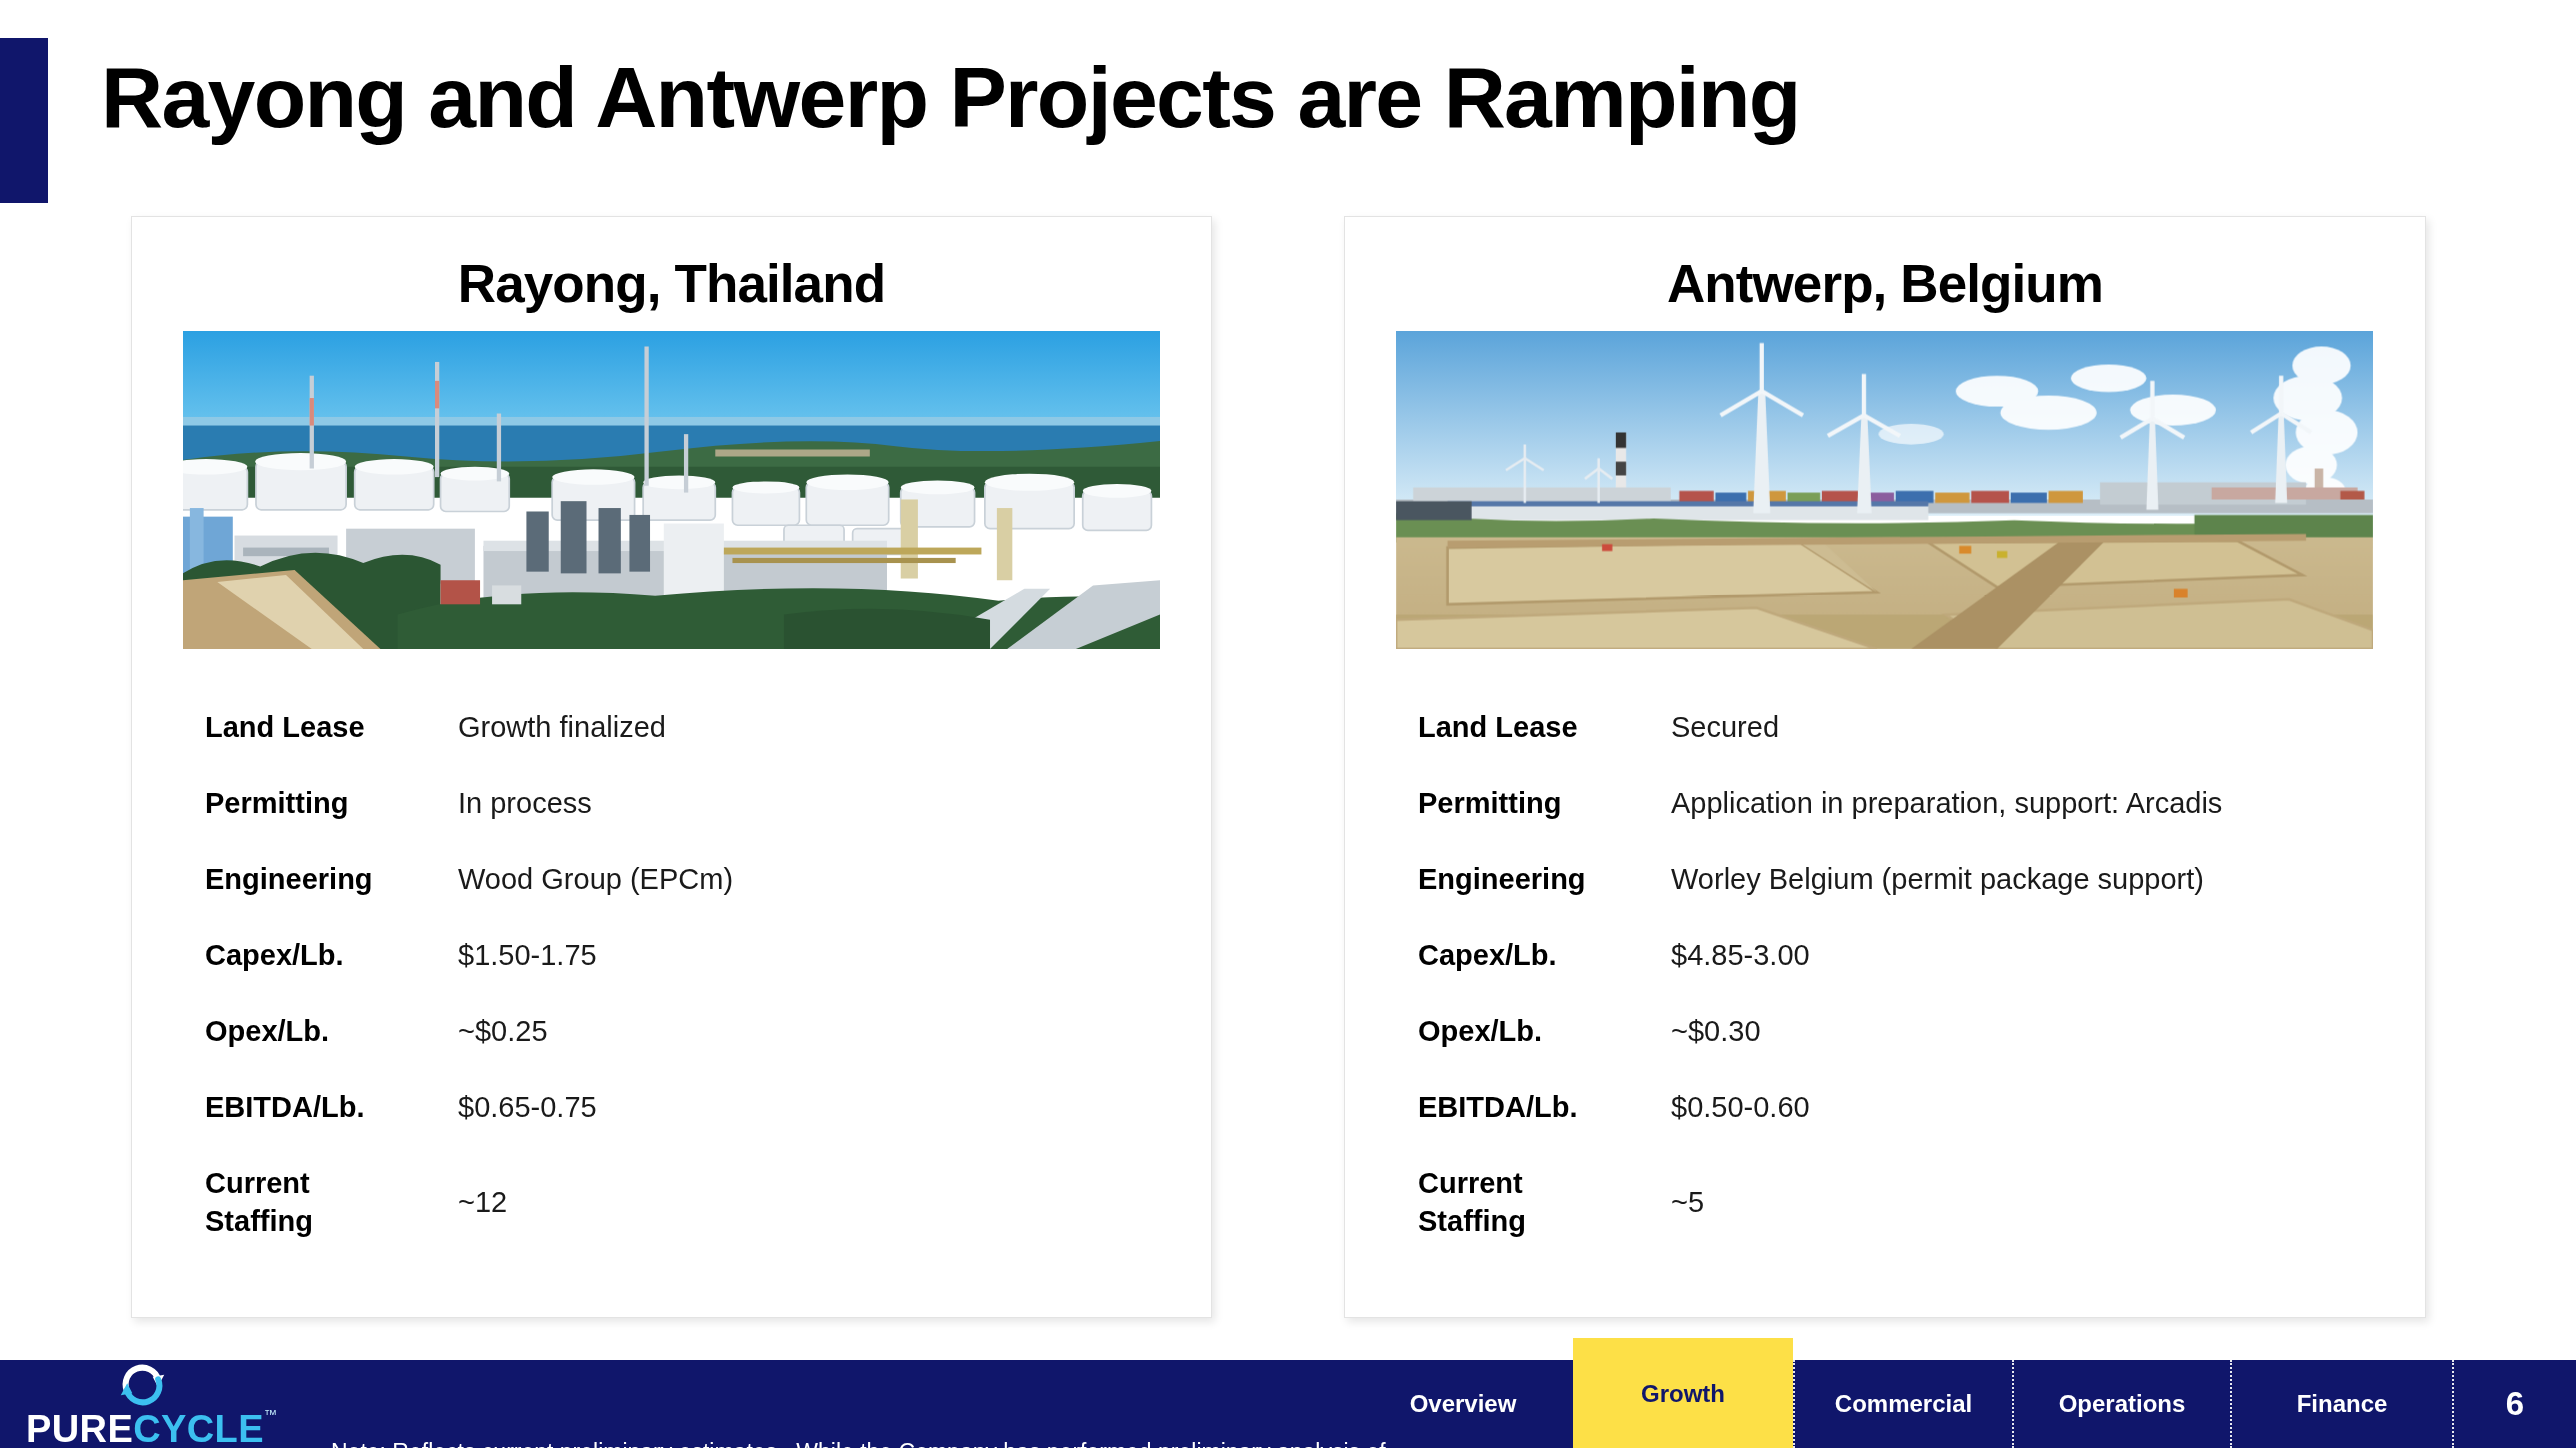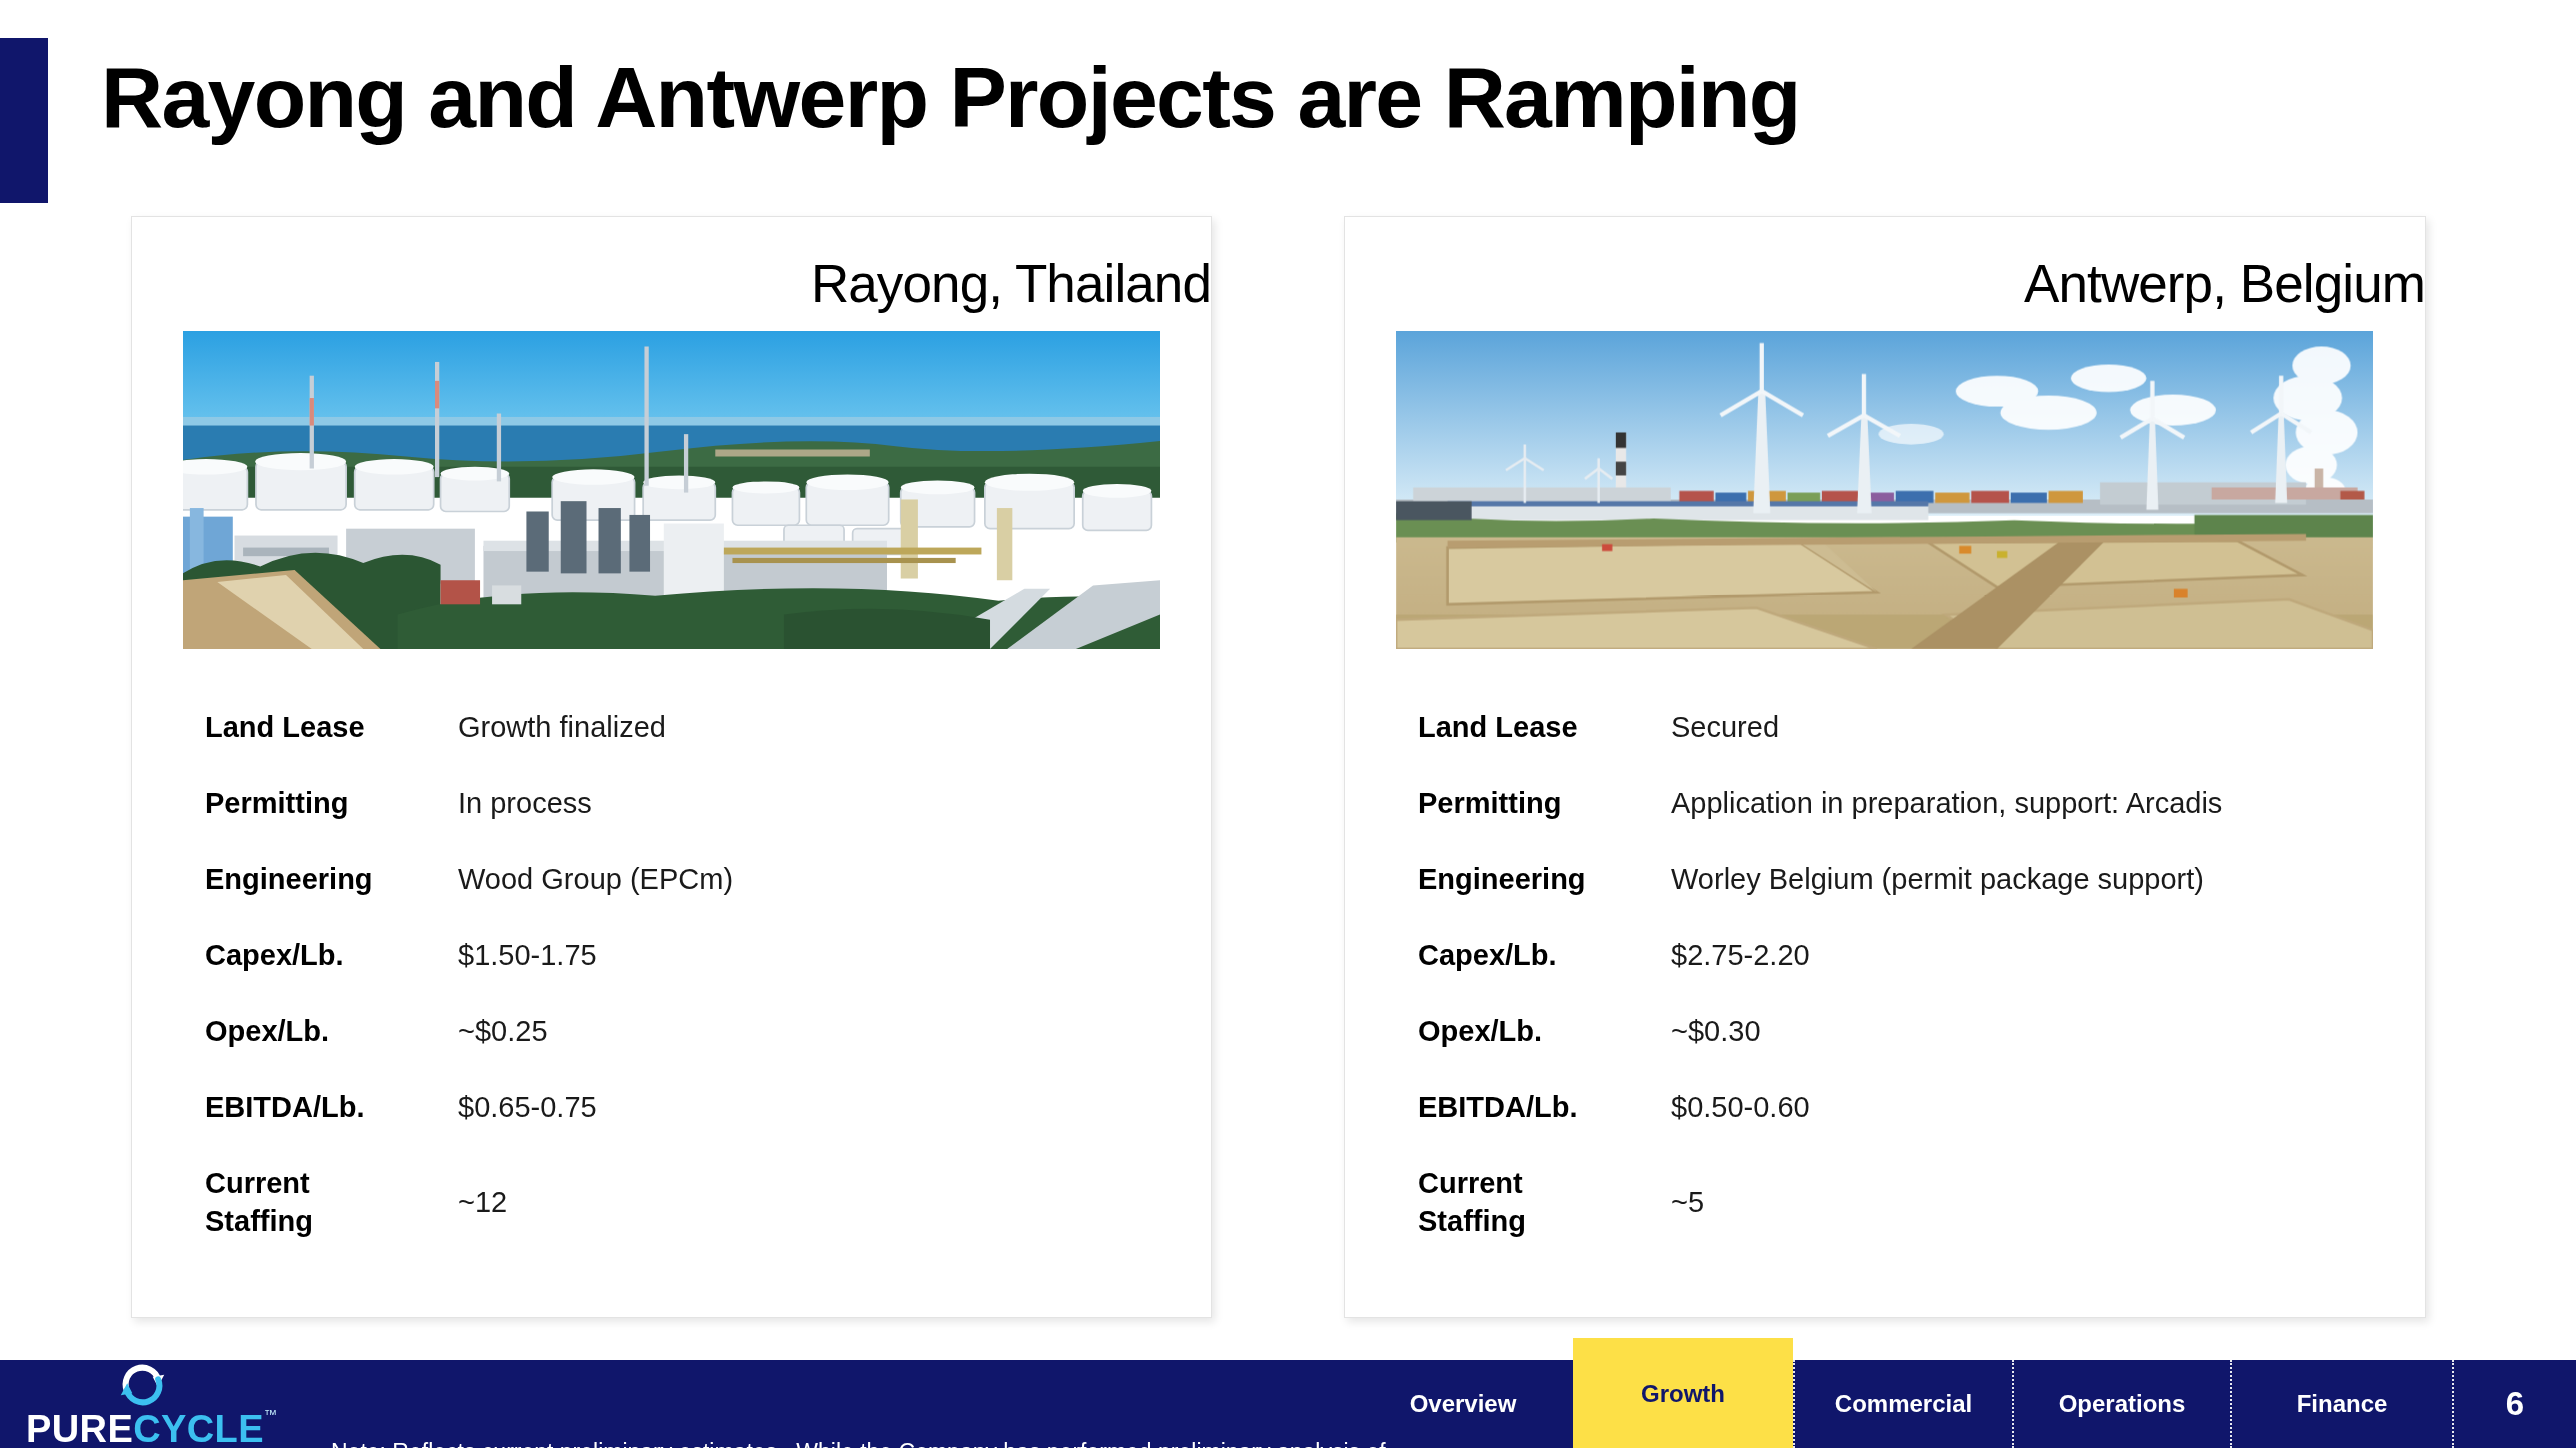--- a/index.html
+++ b/index.html
@@ -9,22 +9,22 @@
   
   .accent-bar{position:absolute;left:0;top:38px;width:48px;height:165px;background:#10166b;}
   .slide-title{position:absolute;left:101px;top:50px;width:2404px;
                font-size:86px;font-weight:800;letter-spacing:-1.7px;color:#000;line-height:1.1;}
 
   
   .card{position:absolute;top:216px;width:1081px;height:1102px;background:#fff;
         border:1.7px solid #e3e3e3;box-shadow:3.4px 4.3px 8.6px rgba(0,0,0,0.10);box-sizing:border-box;}
   .card.left{left:131px;}
   .card.right{left:1344px;width:1082px;}
-  .card-title{position:absolute;left:0;top:36px;width:100%;text-align:right;
-              font-size:53px;font-weight:400;letter-spacing:-0.9px;color:#000;}
+  .card-title{position:absolute;left:0;top:36px;width:100%;text-align:center;
+              font-size:53px;font-weight:700;letter-spacing:-0.9px;color:#000;}
   .card-photo{position:absolute;left:51px;top:114px;width:977px;height:318px;overflow:hidden;}
   .card-photo svg{display:block;width:100%;height:100%;}
 
   .card-table{position:absolute;left:73px;top:491px;right:47px;}
   .trow{display:flex;align-items:center;min-height:38px;margin-bottom:38px;}
   .trow.tall{min-height:72px;}
   .tlabel{width:197px;margin-right:56px;font-size:29px;font-weight:800;line-height:38px;color:#000;}
   .tvalue{font-size:29px;font-weight:400;color:#1a1a1a;line-height:36px;}
 
   
@@ -299,21 +299,21 @@
     <div class="trow">
       <div class="tlabel">Permitting</div>
       <div class="tvalue">Application in preparation, support: Arcadis</div>
     </div>
     <div class="trow">
       <div class="tlabel">Engineering</div>
       <div class="tvalue">Worley Belgium (permit package support)</div>
     </div>
     <div class="trow">
       <div class="tlabel">Capex/Lb.</div>
-      <div class="tvalue">$2.75-2.20</div>
+      <div class="tvalue">$4.85-3.00</div>
     </div>
     <div class="trow">
       <div class="tlabel">Opex/Lb.</div>
       <div class="tvalue">~$0.30</div>
     </div>
     <div class="trow">
       <div class="tlabel">EBITDA/Lb.</div>
       <div class="tvalue">$0.50-0.60</div>
     </div>
     <div class="trow tall">

